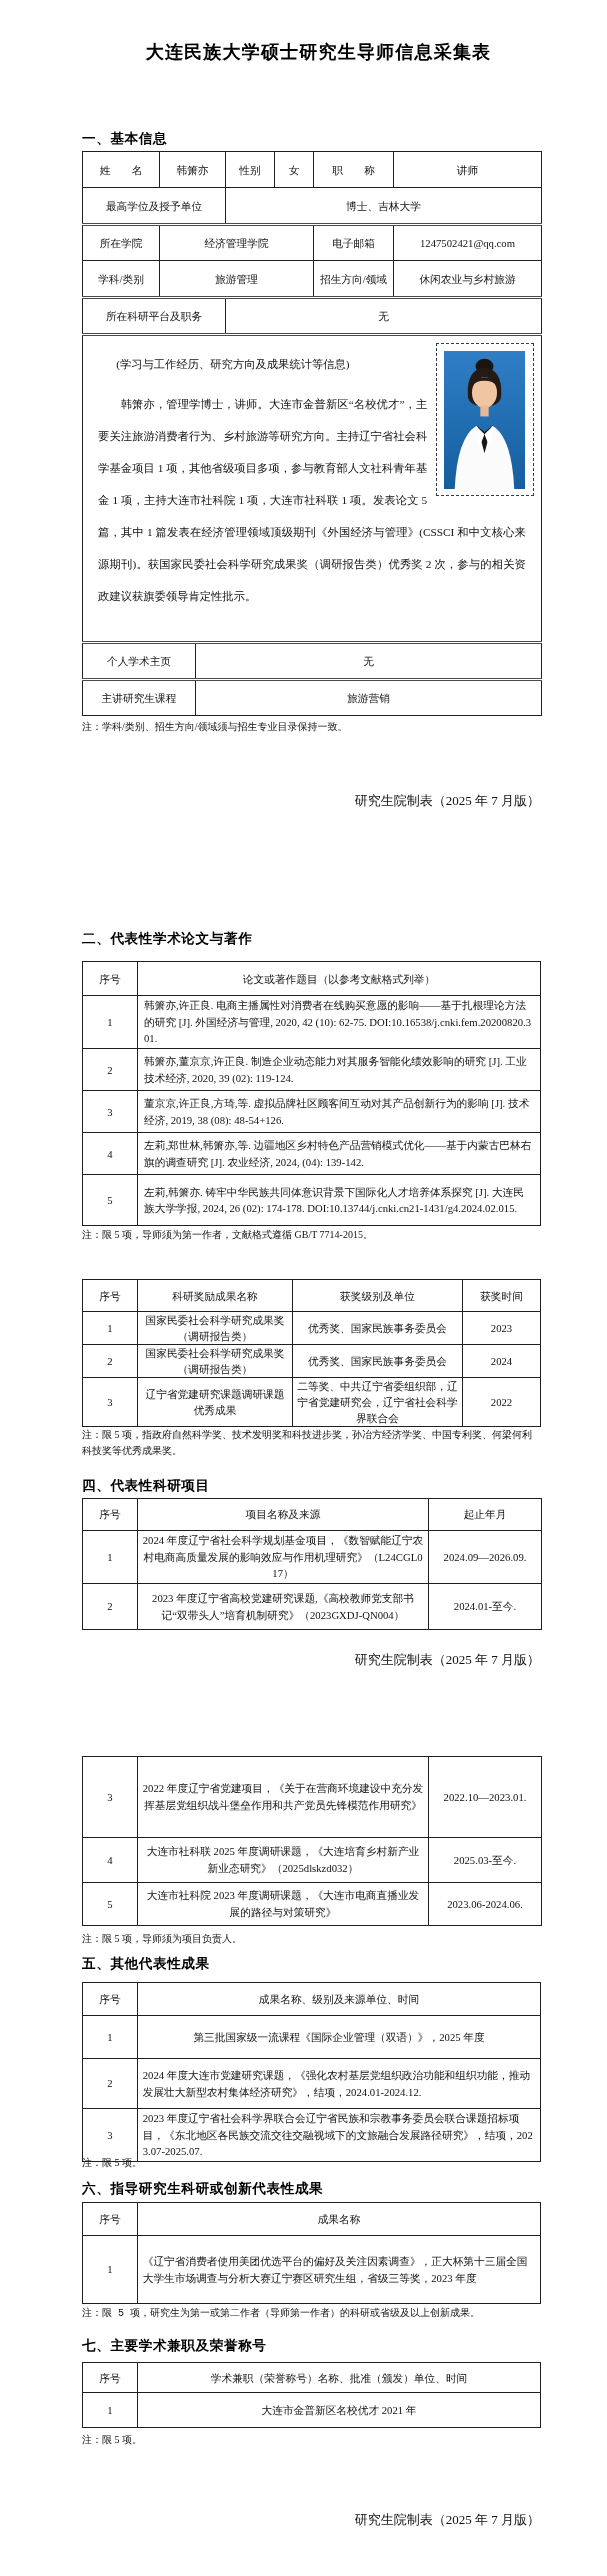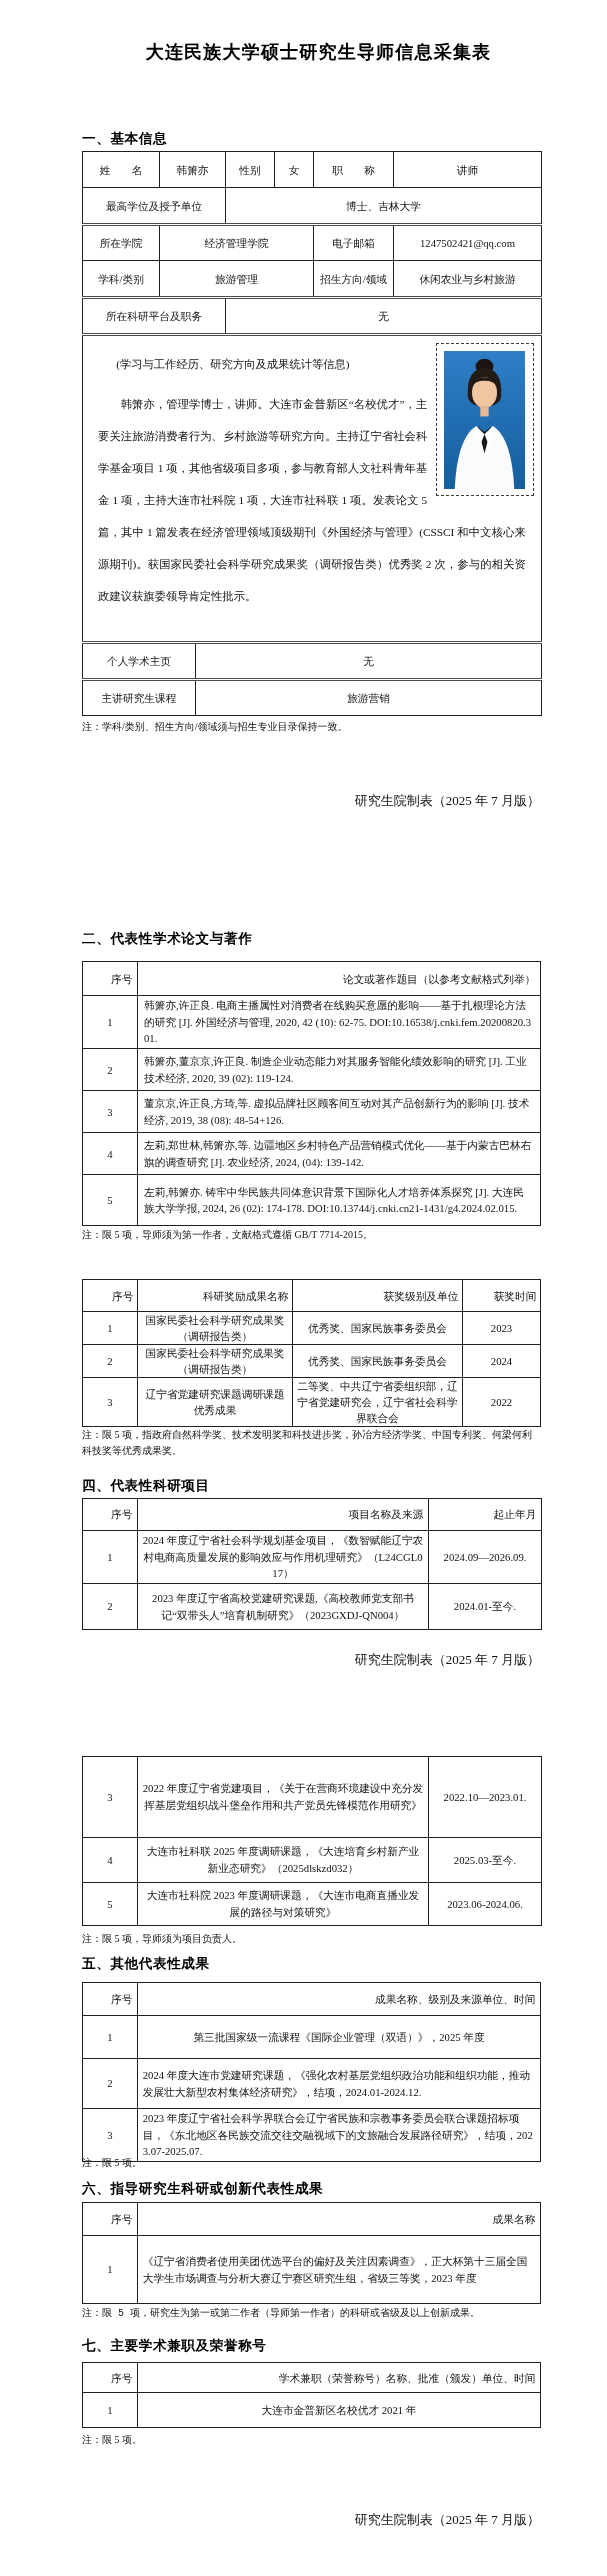--- a/index.html
+++ b/index.html
@@ -7,21 +7,21 @@
         font-family:"Liberation Serif","DejaVu Serif",serif;color:#111;}
   .abs{position:absolute;left:82px;width:458px;}
   .doc-title{position:absolute;left:15px;top:40px;width:607px;text-align:center;
              font-family:"Liberation Sans","DejaVu Sans",sans-serif;
              font-weight:bold;font-size:18px;letter-spacing:1.2px;color:#000;}
   .sec-heading{font-family:"Liberation Sans","DejaVu Sans",sans-serif;
                font-weight:bold;font-size:13.6px;color:#000;letter-spacing:0.6px;}
   table{border-collapse:collapse;table-layout:fixed;width:458px;border-radius:15px;}
   td,th{border:1.2px solid #1f1f1f;font-weight:normal;font-size:10.7px;line-height:16px;
         padding:1.2px 4.7px;vertical-align:middle;color:#111;word-break:break-all;}
-  .thead td{text-align:right;}
+  .thead td{text-align:center;}
   .ctr{text-align:center;}
   .lft{text-align:left;}
   
   tr.sep td{border-top:3px double #4a4a4a;}
   
   td.bio{padding:3.6px 7.1px 2.4px 7.1px;vertical-align:top;font-size:11.3px;line-height:32px;}
   td.bio p{margin:8px;text-indent:2em;text-align:justify;}
   .photo-box{float:right;width:81px;height:138px;border:1.2px dashed #3a3a3a;
              background:#fff;padding:6.5px 7.7px;margin:3.6px 0 4.7px 8.3px;}
   .photo-box svg{display:block;width:100%;height:100%;}

